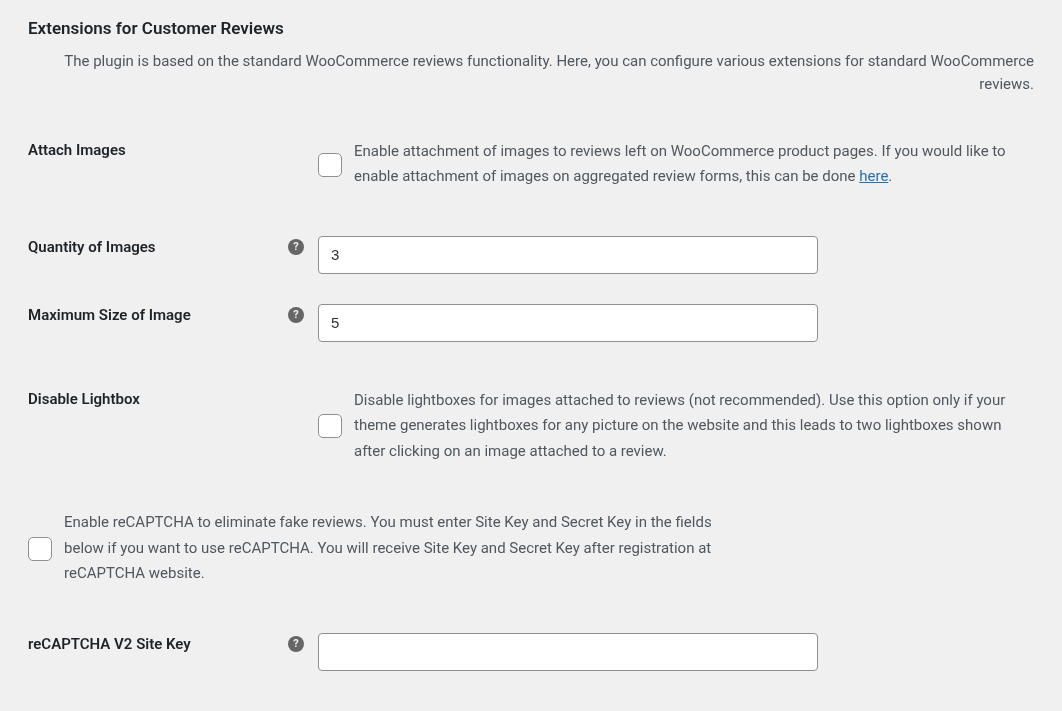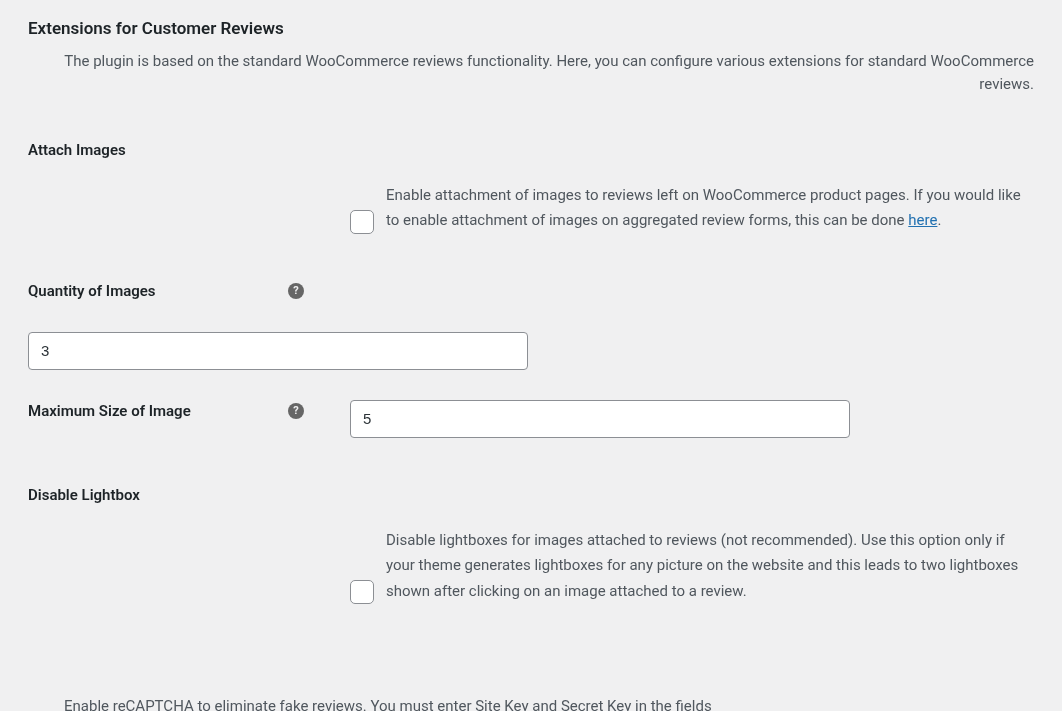--- a/index.html
+++ b/index.html
@@ -26,25 +26,23 @@
       font-size: 15px;
       line-height: 1.55;
       margin-bottom: 42px;
       max-width: 1020px;
       text-align: right;
     }
     .form-row {
       display: flex;
       align-items: flex-start;
       margin-bottom: 46px;
-      gap: 32px;
     }
     .form-row.text-row {
       margin-bottom: 30px;
-      flex-direction: column;
     }
     .label-cell {
       width: 290px;
       flex-shrink: 0;
       display: flex;
       align-items: center;
       padding-top: 2px;
     }
     .label-text {
       font-weight: 600;
@@ -65,22 +63,21 @@
       margin-left: auto;
       margin-right: 14px;
       cursor: help;
     }
     .value-cell {
       flex: 1;
       max-width: 720px;
     }
     .checkbox-wrap {
       display: flex;
-      align-items: flex-end;
-      margin-top: 44px;
+      align-items: center;
     }
     .checkbox {
       appearance: none;
       width: 24px;
       height: 24px;
       border: 1px solid #8c8f94;
       border-radius: 5px;
       background: #fff;
       margin-right: 12px;
       flex-shrink: 0;

